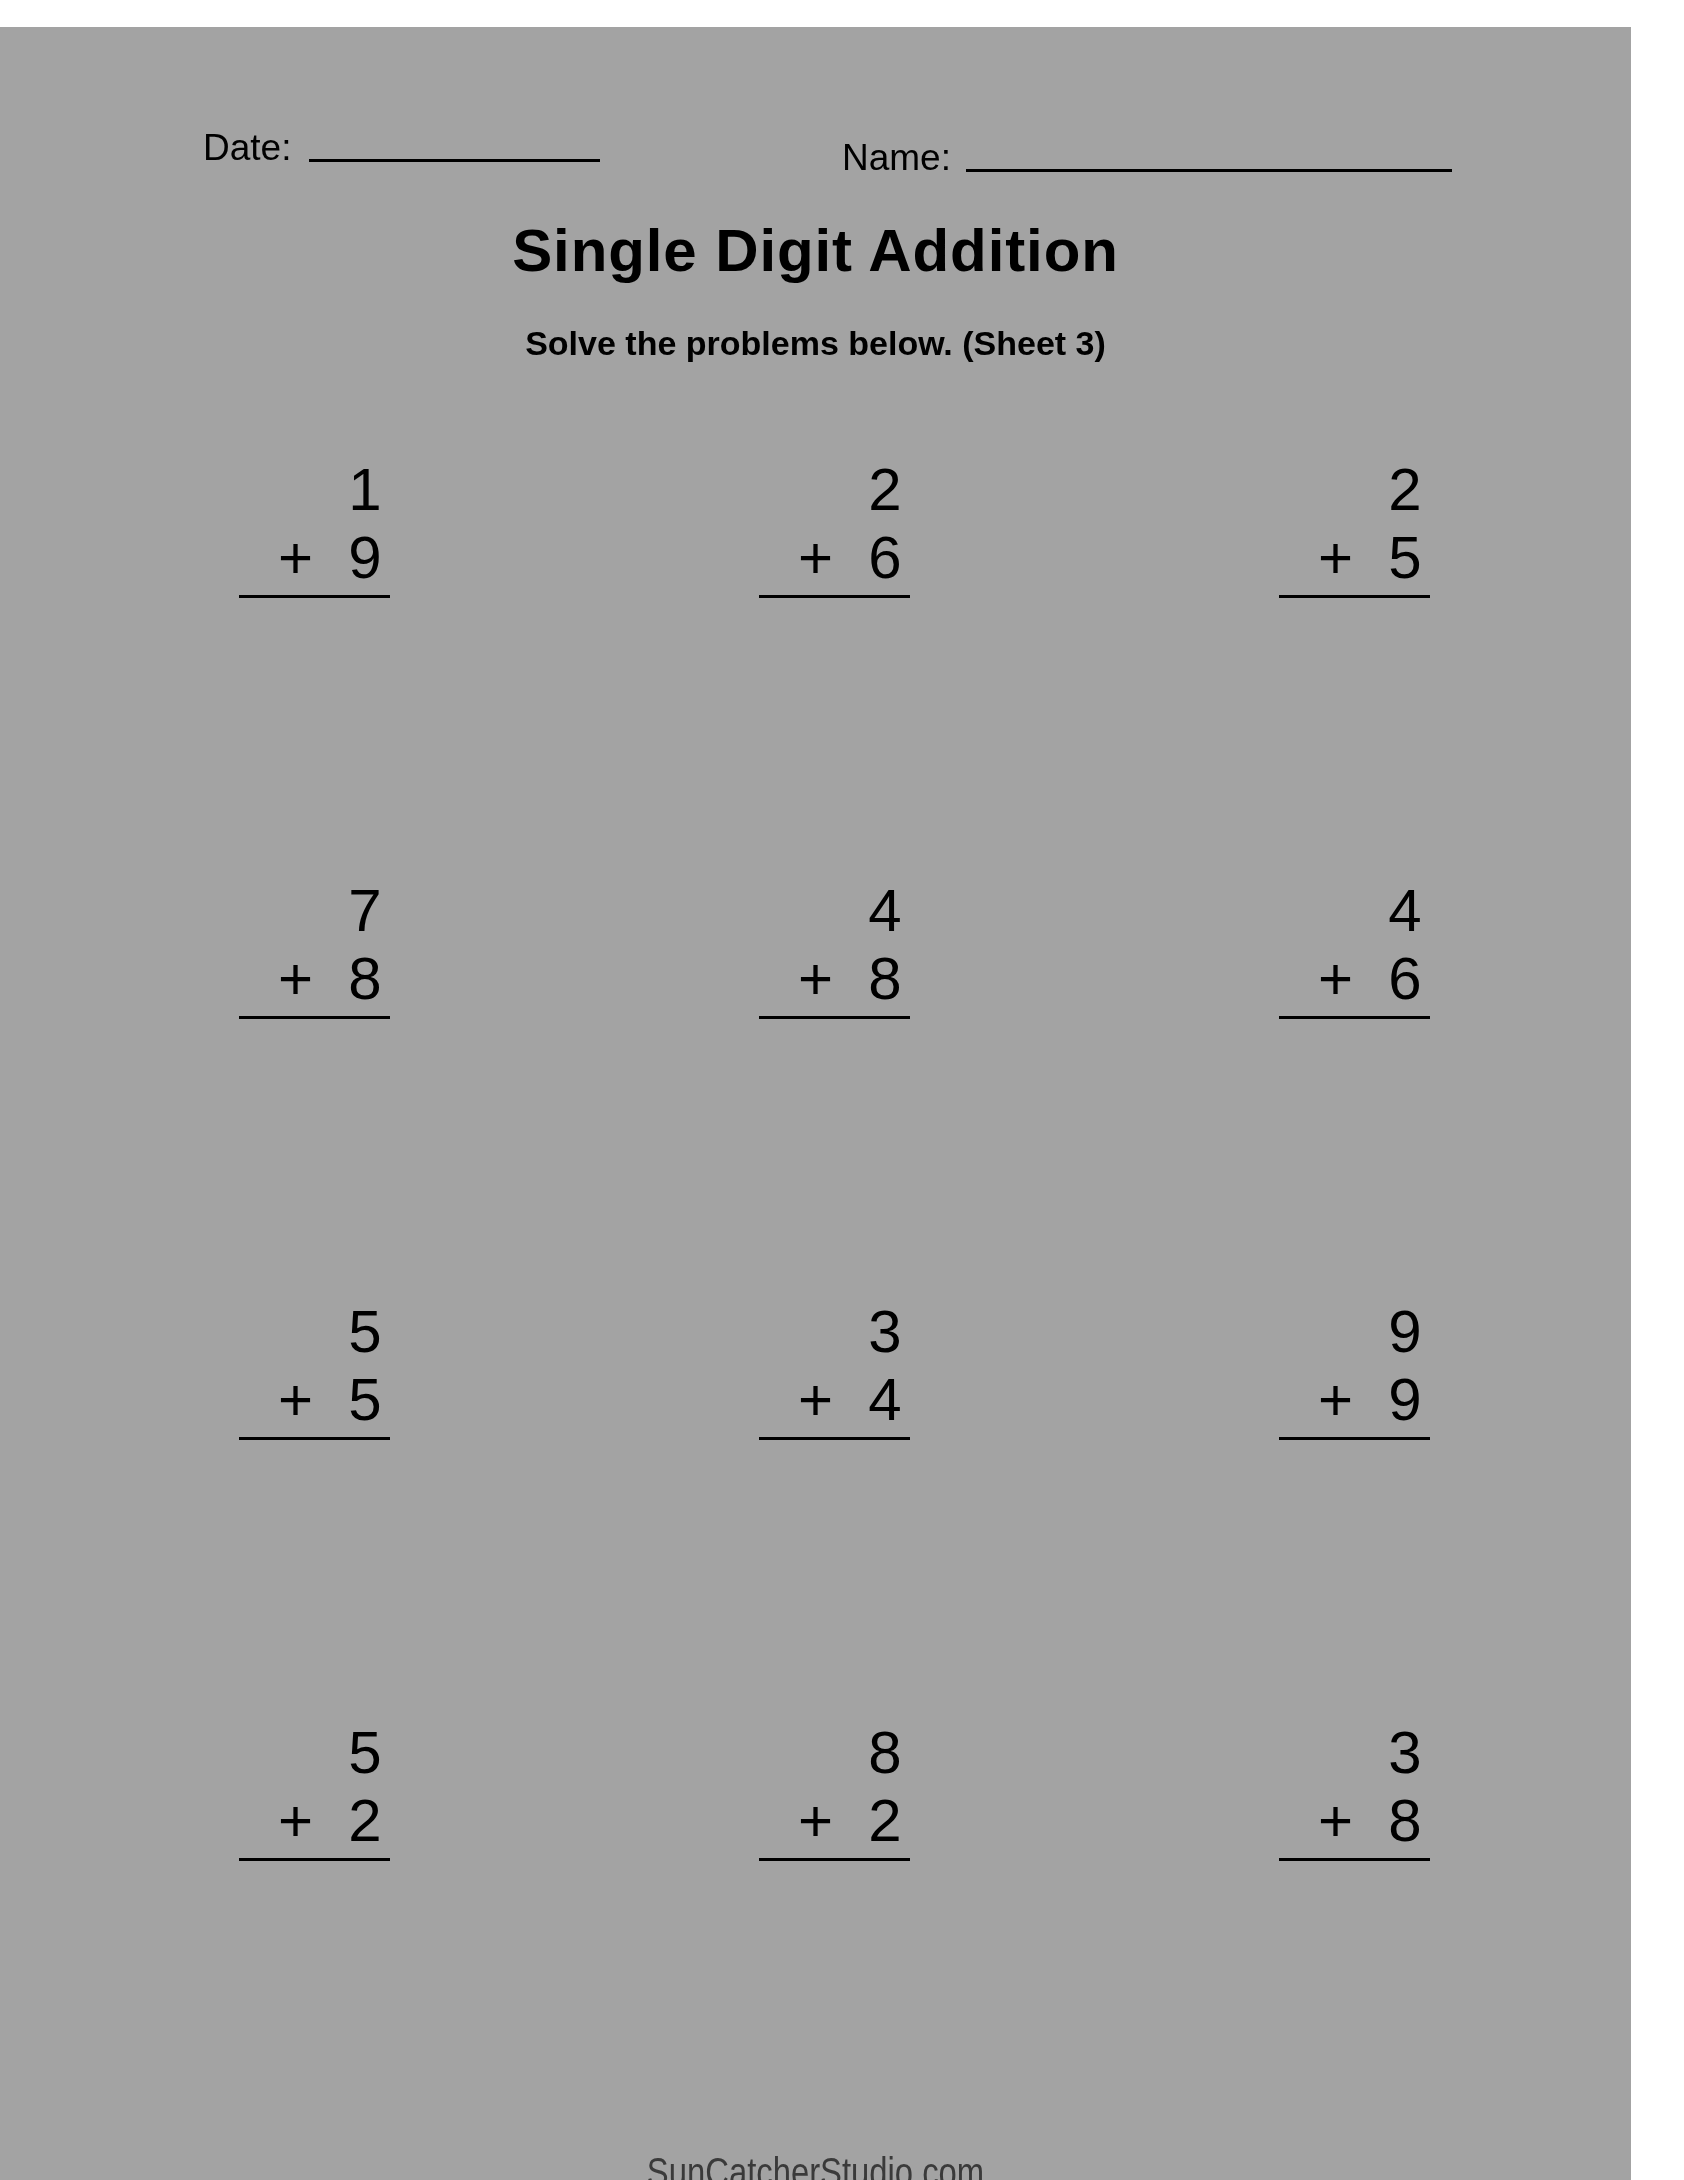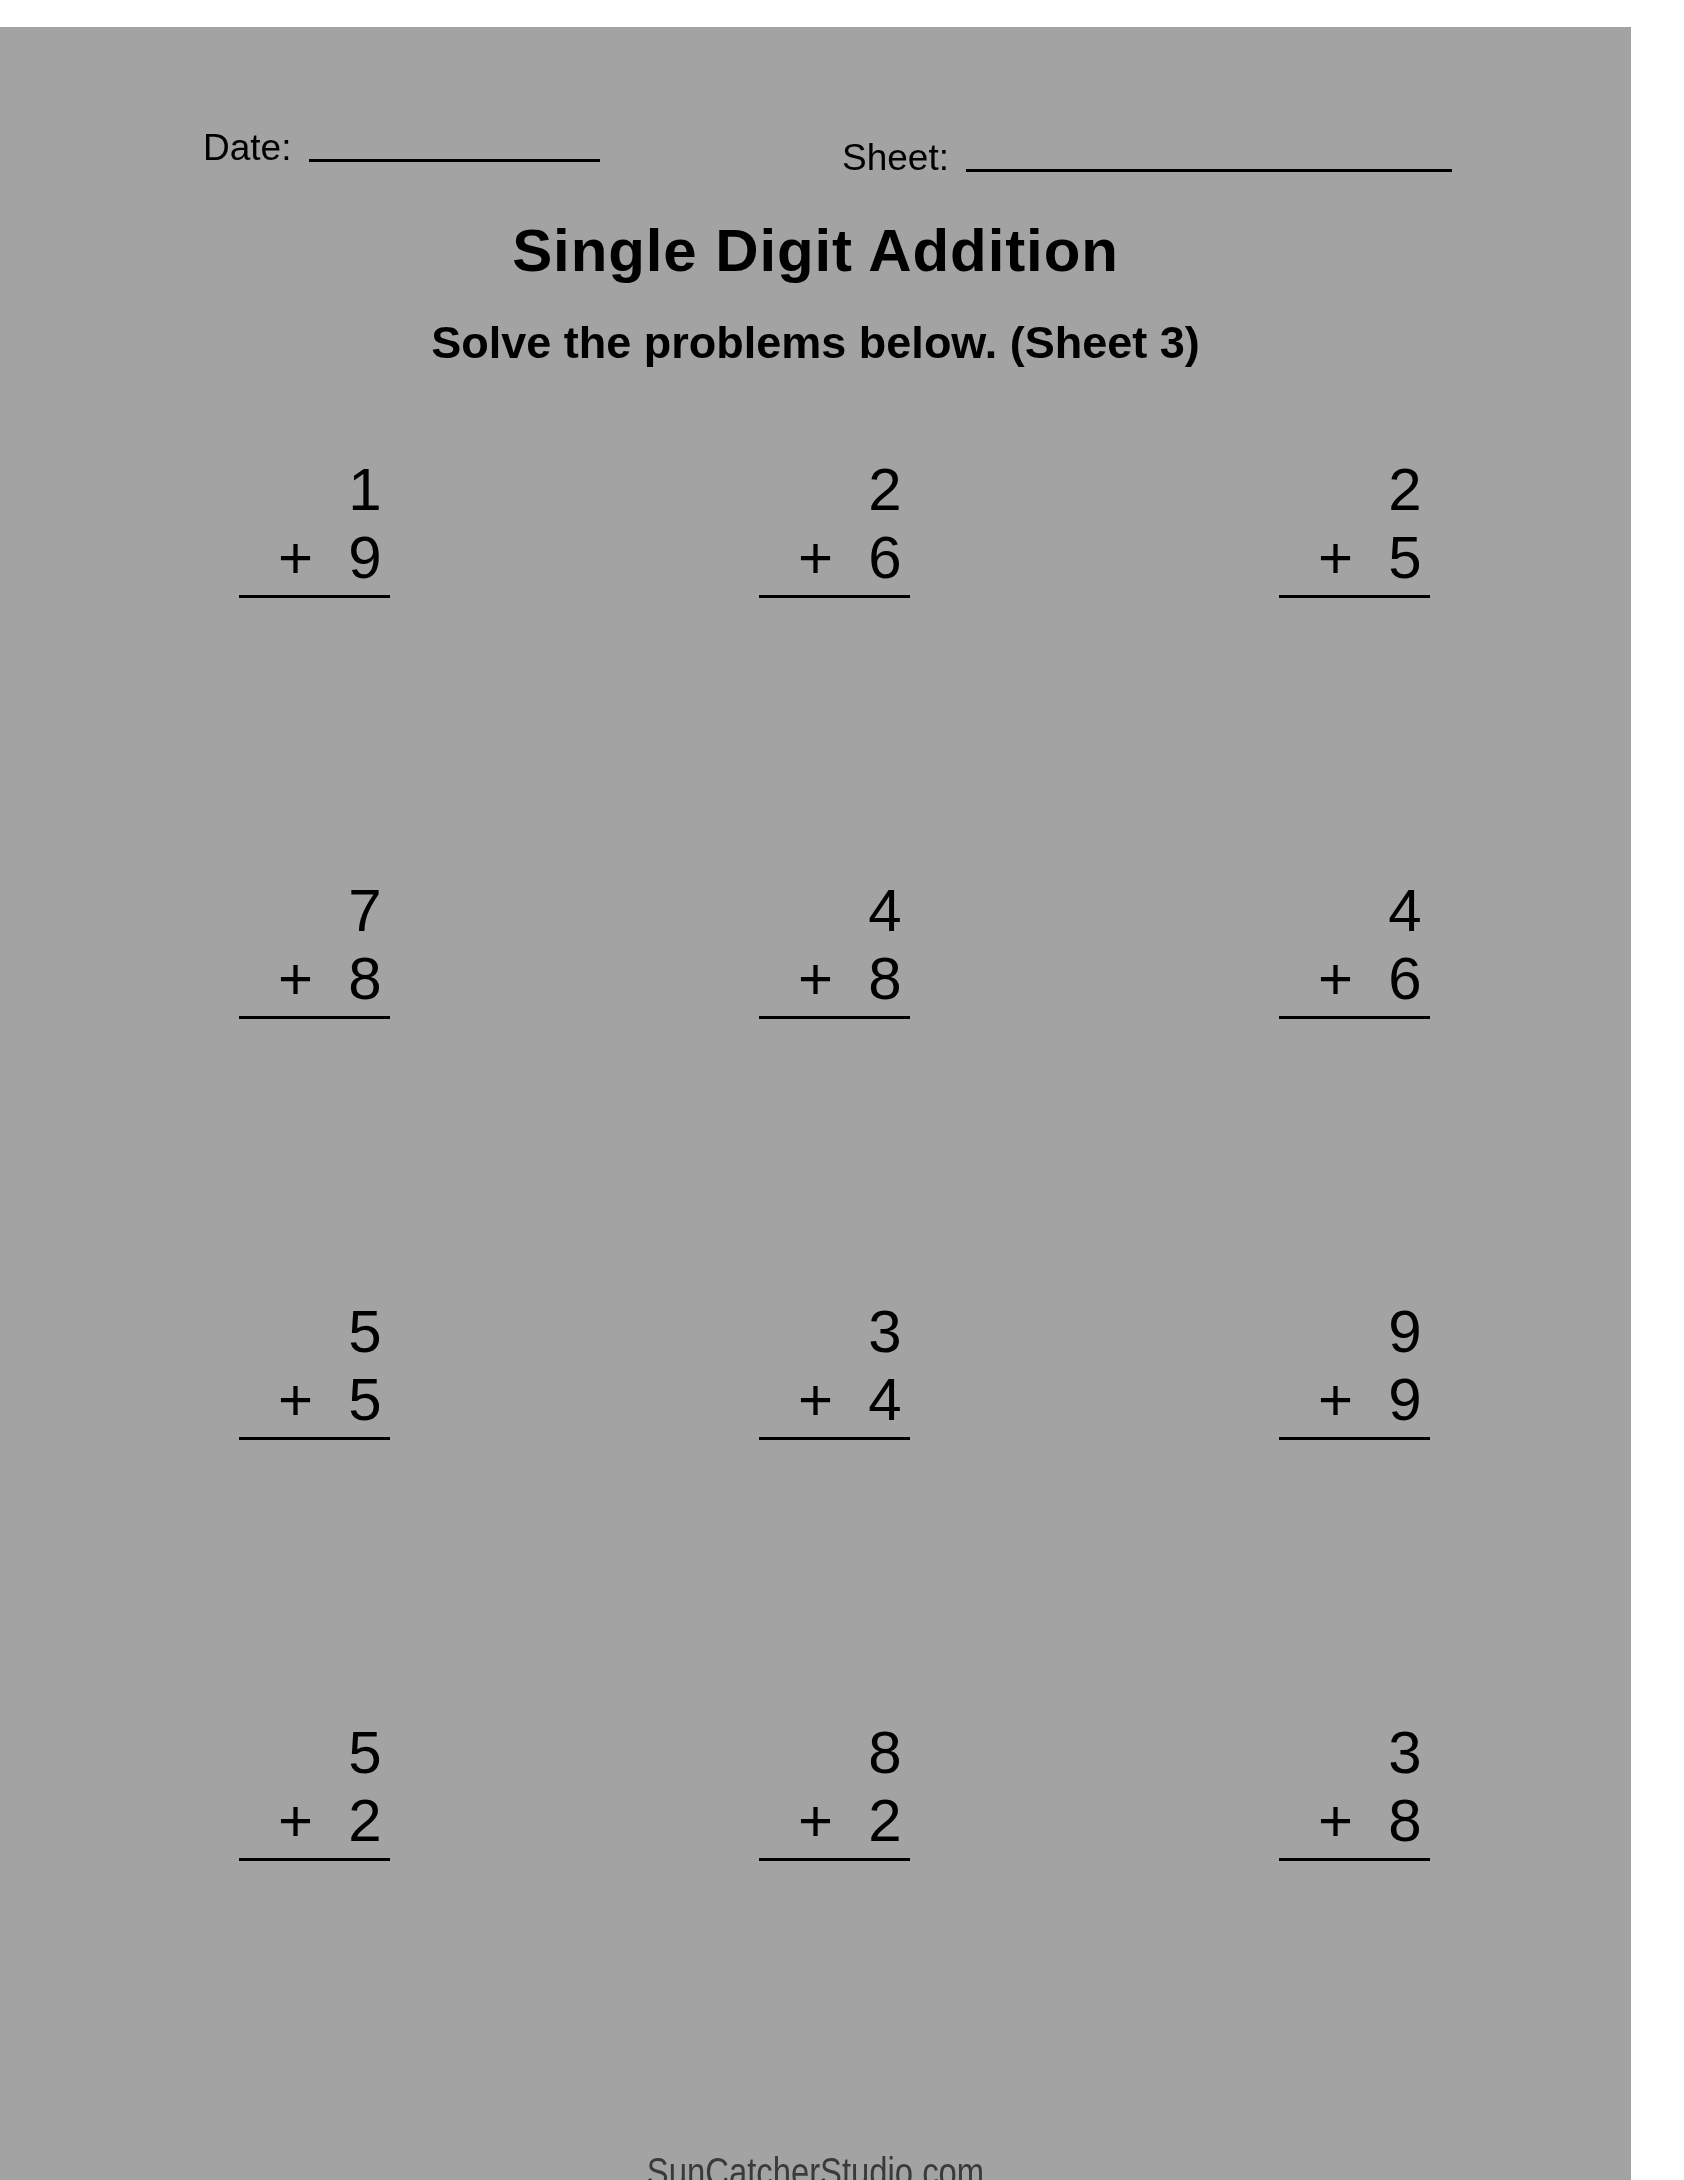--- a/index.html
+++ b/index.html
@@ -45,21 +45,21 @@
     line-height: 90px;
     font-weight: bold;
     letter-spacing: 0.9px;
     white-space: nowrap;
   }
   .subtitle {
     position: absolute;
     left: 0; right: 0;
     top: 293px;
     text-align: center;
-    font-size: 45px;
+    font-size: 34px;
     line-height: 46px;
     font-weight: bold;
     white-space: nowrap;
   }
 
   
   .problems {
     position: absolute;
     left: 239px;
     top: 429px;
@@ -108,21 +108,21 @@
   }
 </style>
 </head>
 <body>
 
 <div class="page">
 
   <span class="field-label date-label">Date:</span>
   <div class="write-line date-line"></div>
 
-  <span class="field-label name-label">Sheet:</span>
+  <span class="field-label name-label">Name:</span>
   <div class="write-line name-line"></div>
 
   <div class="title">Single Digit Addition</div>
   <div class="subtitle">Solve the problems below. (Sheet 3)</div>
 
   <div class="problems">
 
     <div class="problem">
       <div class="addend-top">1</div>
       <div class="op-row">

